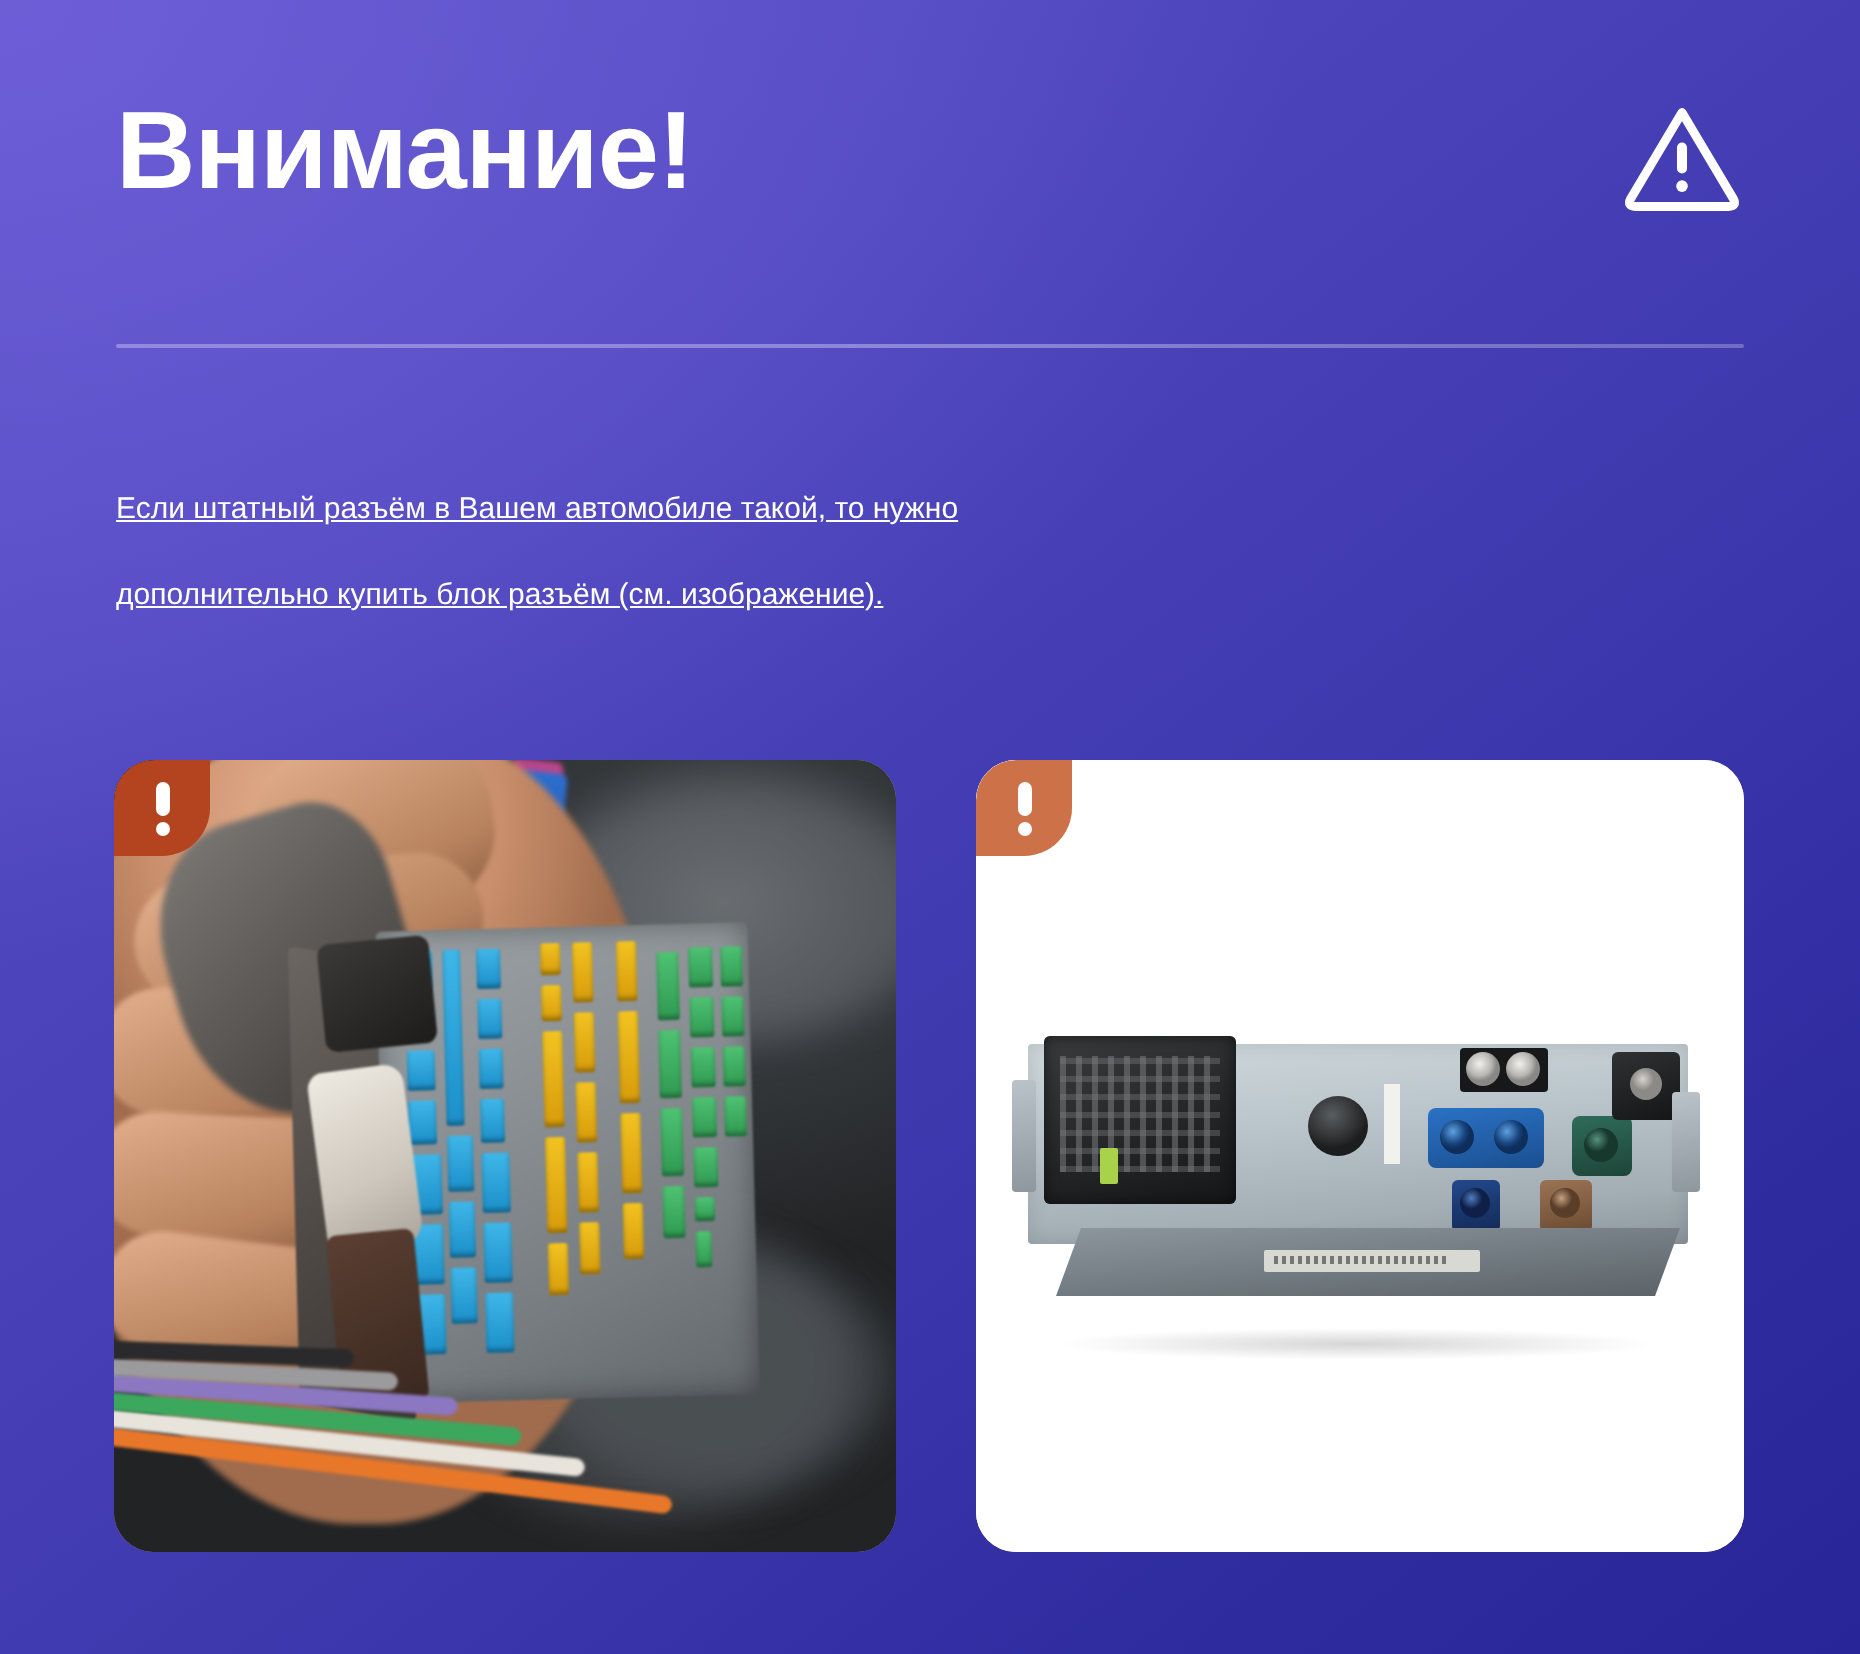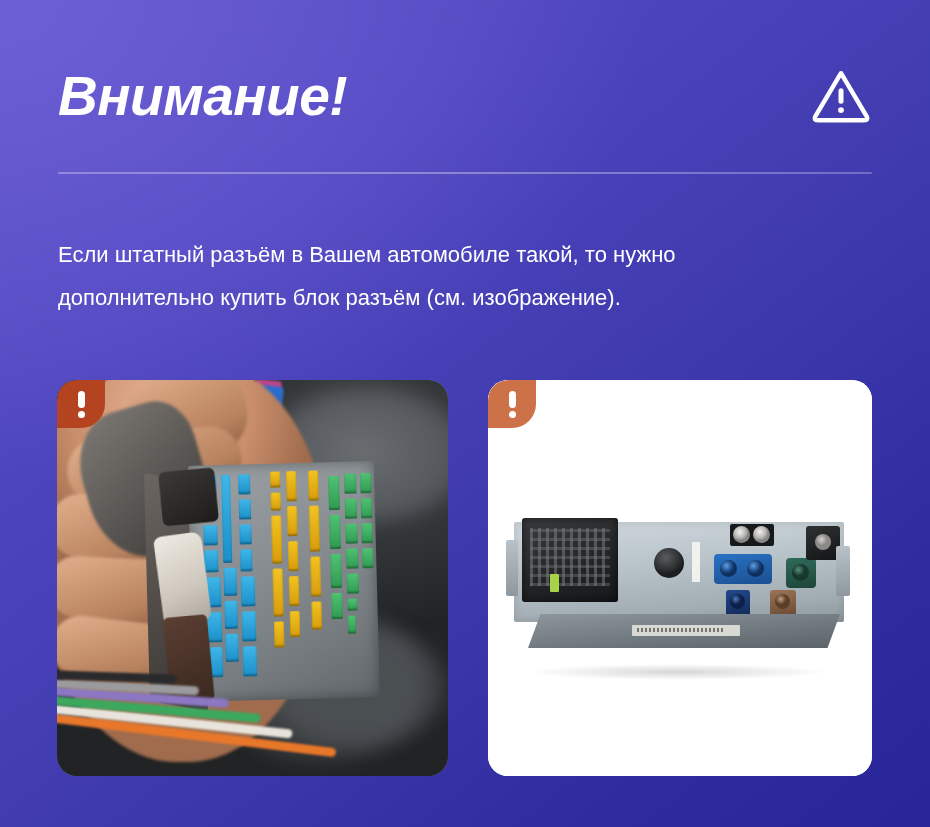--- a/index.html
+++ b/index.html
@@ -21,23 +21,21 @@
   }
 
   
   .header {
     position: absolute;
     left: 58px;
     top: 48px;
     width: 814px;
     height: 96px;
     display: flex;
-    align-items: center;
     justify-content: space-between;
-    font-style: italic;
   }
   .title {
     font-size: 55px;
     font-weight: 700;
     color: #ffffff;
     letter-spacing: -0.5px;
     line-height: 1;
     white-space: nowrap;
     margin: 0;
   }
@@ -58,24 +56,25 @@
     border-radius: 2px;
   }
 
   
   .body-copy {
     position: absolute;
     left: 58px;
     top: 233px;
     width: 814px;
     color: #ffffff;
-    font-size: 22px;
+    font-size: 15px;
     line-height: 43px;
     text-align: justify;
     text-justify: inter-word;
+    text-decoration: underline;
   }
   .body-copy .last-line {
     text-align: left;
   }
 
   
   .cards {
     position: absolute;
     left: 57px;
     top: 380px;

